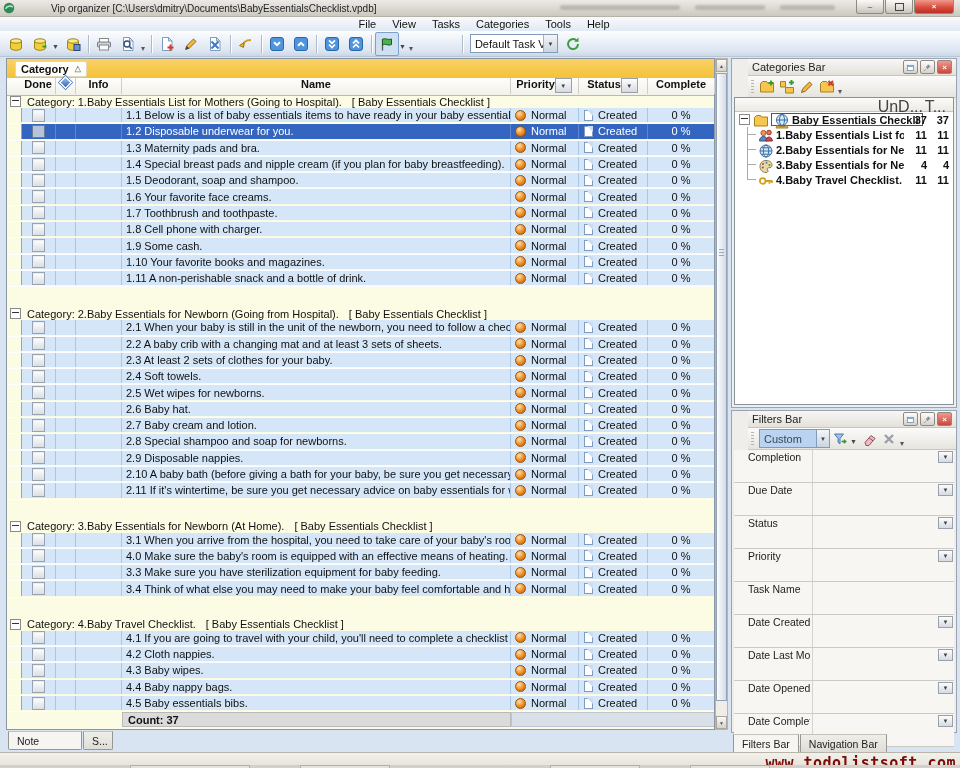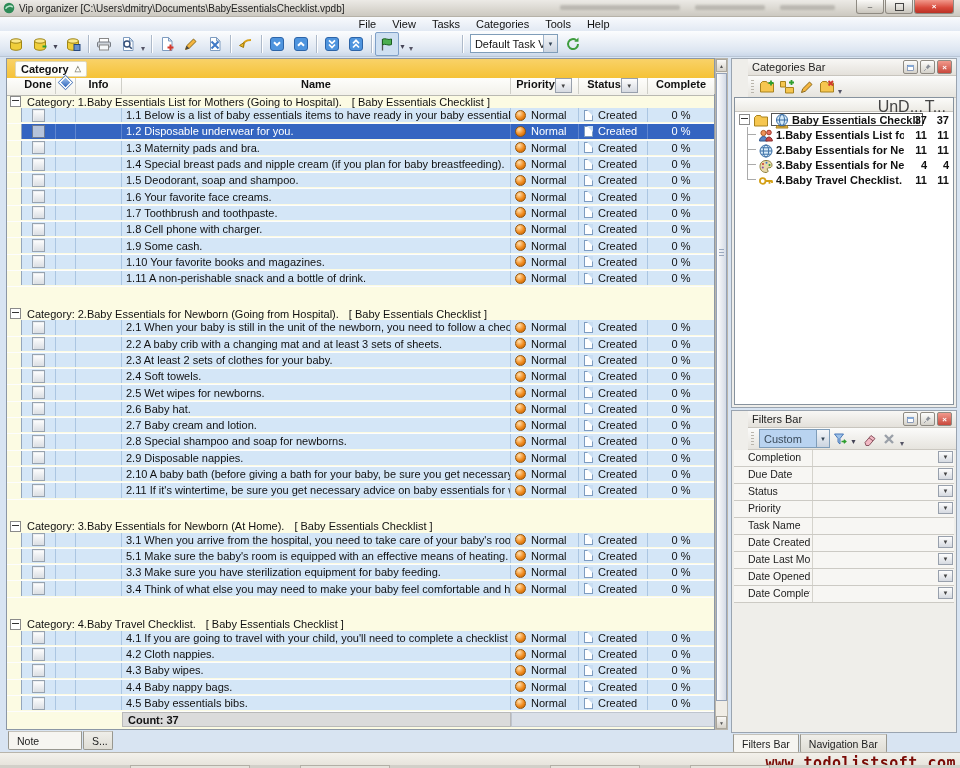--- a/index.html
+++ b/index.html
@@ -4,21 +4,21 @@
 <style>
   html,body{margin:0;padding:0;}
   body{width:960px;height:768px;position:relative;overflow:hidden;
        font-family:"Liberation Sans",sans-serif;background:#D8E4F2;
        -webkit-font-smoothing:antialiased;}
   .abs{position:absolute;}
 
   
   .titlebar{left:0;top:0;width:960px;height:16px;
     background:linear-gradient(#ECEAE6,#D9D6CF 60%,#CCC9C1);
-    border-bottom:1px solid #B6B2A8;display:flex;align-items:center;}
+    border-bottom:1px solid #B6B2A8;display:flex;align-items:center;gap:32px;}
   .app-ico{width:12px;height:12px;margin:0 4px 0 3px;flex:none;}
   .title-text{font-size:10px;color:#222;white-space:nowrap;}
   .ghost{position:absolute;background:rgba(110,105,100,.30);filter:blur(1.2px);height:5px;border-radius:2px;}
   .winbtns{position:absolute;right:6px;top:0;display:flex;}
   .wbtn{height:13px;border:1px solid #8E8A82;border-top:none;border-radius:0 0 3px 3px;
     display:flex;align-items:center;justify-content:center;font-size:8px;color:#333;
     background:linear-gradient(#FBFAF8,#C9C5BC);margin-left:1px;}
   .wbtn.min,.wbtn.max{width:26px;}
   .wbtn.close{width:38px;background:linear-gradient(#F2998C,#D8483A 60%,#B93225);color:#fff;font-weight:bold;}
   .max-glyph{width:7px;height:6px;border:1px solid #444;background:transparent;}
@@ -133,21 +133,21 @@
   .tline::after{content:"";position:absolute;left:3px;top:7px;width:9px;height:1px;background:#AAA;}
   .tnode.last .tline::before{bottom:7px;}
   .ticon{width:15px;height:14px;flex:none;margin-right:3px;}
 
   
   .fcombo{height:17px;width:52px;background:#B9D3F0;border:1px solid #7F9DB9;display:flex;align-items:center;
     font-size:11px;color:#3A4A5A;padding-left:4px;margin-left:2px;flex:none;}
   .fcombo-btn{width:12px;height:17px;background:linear-gradient(#F4F6F9,#CBD4E0);border:1px solid #7F9DB9;border-left:none;
     display:flex;align-items:center;justify-content:center;font-size:6px;color:#345;flex:none;}
   .frows{position:absolute;left:2px;right:2px;top:39px;}
-  .frow{height:17px;background:#F7F6F3;border-bottom:1px solid #CCCAC4;position:relative;
+  .frow{height:33px;background:#F7F6F3;border-bottom:1px solid #CCCAC4;position:relative;
     font-size:10.5px;color:#222;box-sizing:border-box;}
   .frow .flbl{position:absolute;left:14px;top:1px;width:62px;overflow:hidden;white-space:nowrap;}
   .frow .fdiv{position:absolute;left:78px;top:0;bottom:0;width:1px;background:#D5D3CC;}
   .fdrop{position:absolute;right:1px;top:1px;width:15px;height:12px;background:linear-gradient(#FDFDFD,#D6DAE1);
     border:1px solid #98A0AC;font-size:6px;color:#444;display:flex;align-items:center;justify-content:center;box-sizing:border-box;}
 
   .rtabs{left:733px;top:734px;height:18px;display:flex;}
 
   
   .statusbar{left:0;top:752px;width:960px;height:16px;background:linear-gradient(#F3F1EB,#E3E0D8);border-top:1px solid #B8B4AA;}
@@ -867,21 +867,21 @@
           <span>0 %</span>
         </div>
       </div>
       <div class="trow">
         <div class="cell c-done">
           <span class="cbx"></span>
         </div>
         <div class="cell c-clip"></div>
         <div class="cell c-info"></div>
         <div class="cell c-name">
-          <span>5.1 Make sure the baby's room is equipped with an effective means of heating.</span>
+          <span>4.0 Make sure the baby's room is equipped with an effective means of heating.</span>
         </div>
         <div class="cell c-prio">
           <span class="ball"></span>
           <span>Normal</span>
         </div>
         <div class="cell c-stat">
           <span class="pgi"></span>
           <span>Created</span>
         </div>
         <div class="cell c-comp">

